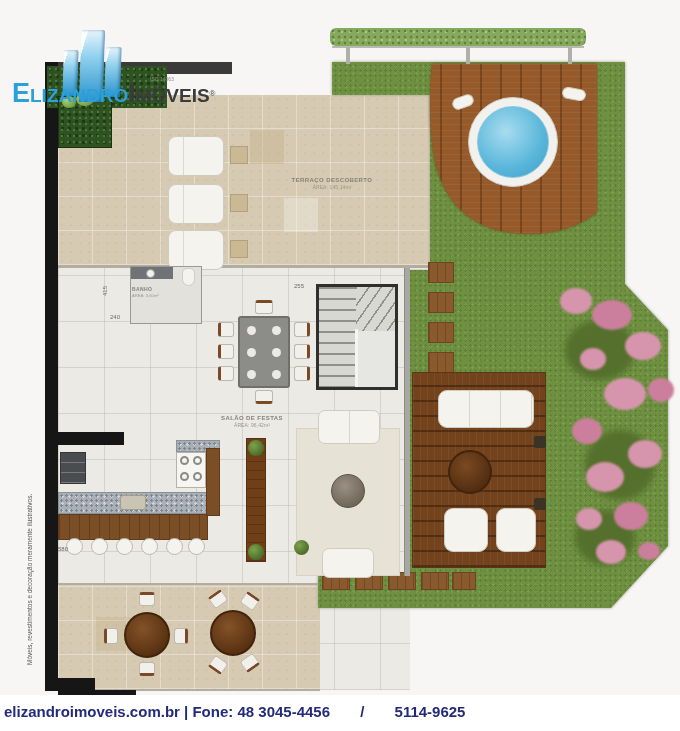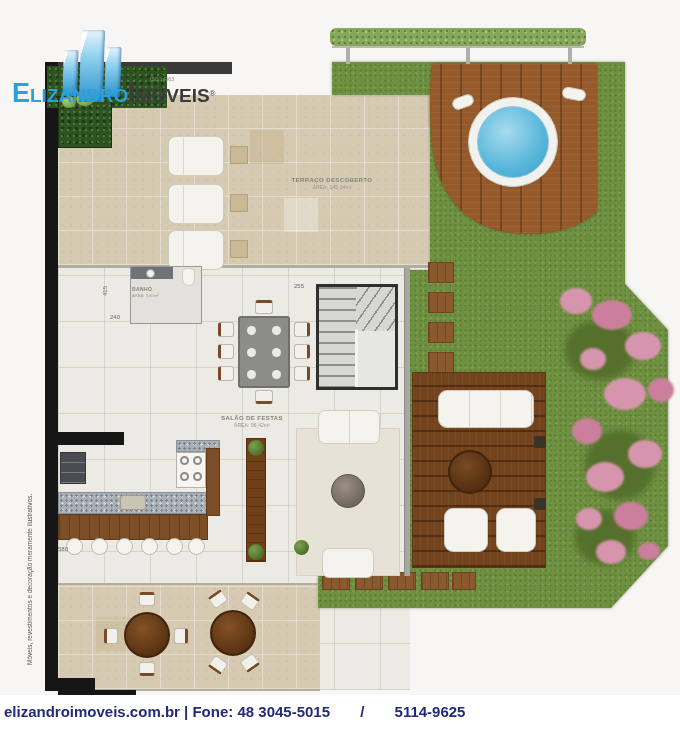--- a/index.html
+++ b/index.html
@@ -258,19 +258,19 @@
     <div class="abs" style="left:12px;top:60px;white-space:nowrap;text-align:center;">
       <span class="brand-word" style="color:var(--logo-blue);">Elizandro</span><span class="brand-word" style="color:var(--logo-dark);">Imóveis</span><span style="font-size:8px;vertical-align:super;color:var(--logo-dark);">®</span>
     </div>
   </div>
 
   <div id="footer-bar">
     <div id="footer-text">
       <span>elizandroimoveis.com.br</span>
       <span>|</span>
       <span>Fone:</span>
-      <span>48 3045-5015</span>
+      <span>48 3045-4456</span>
       <span class="gap"></span><span>/</span><span class="gap"></span>
       <span>5114-9625</span>
     </div>
   </div>
 
 </div>
 
 </body></html>

